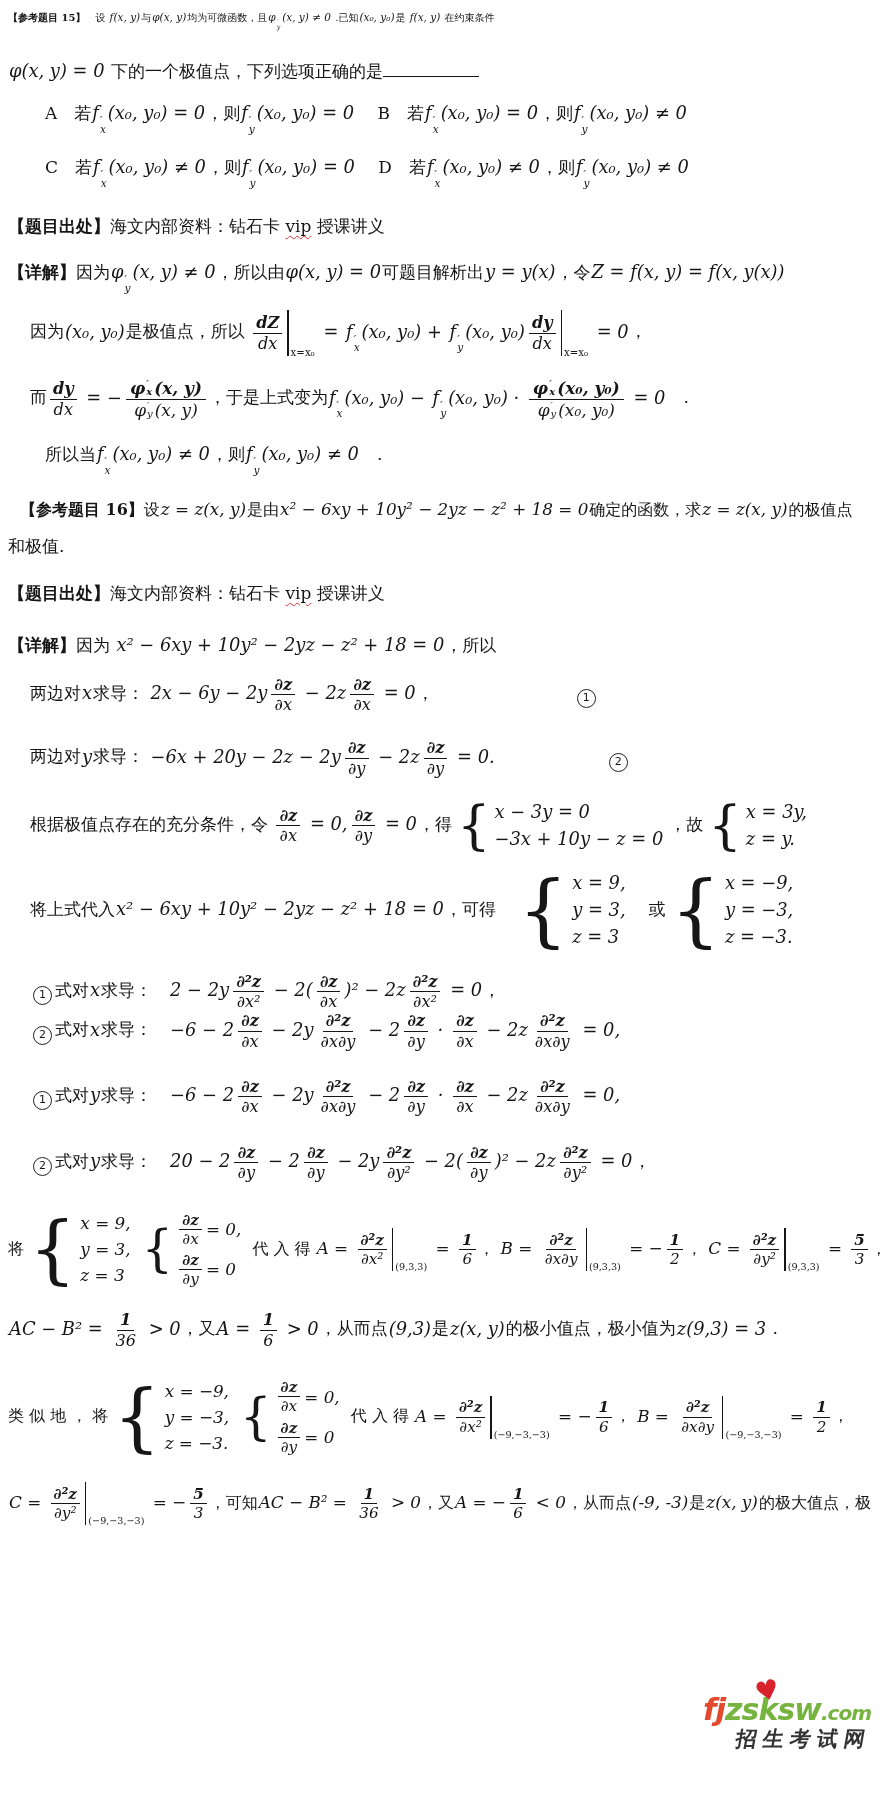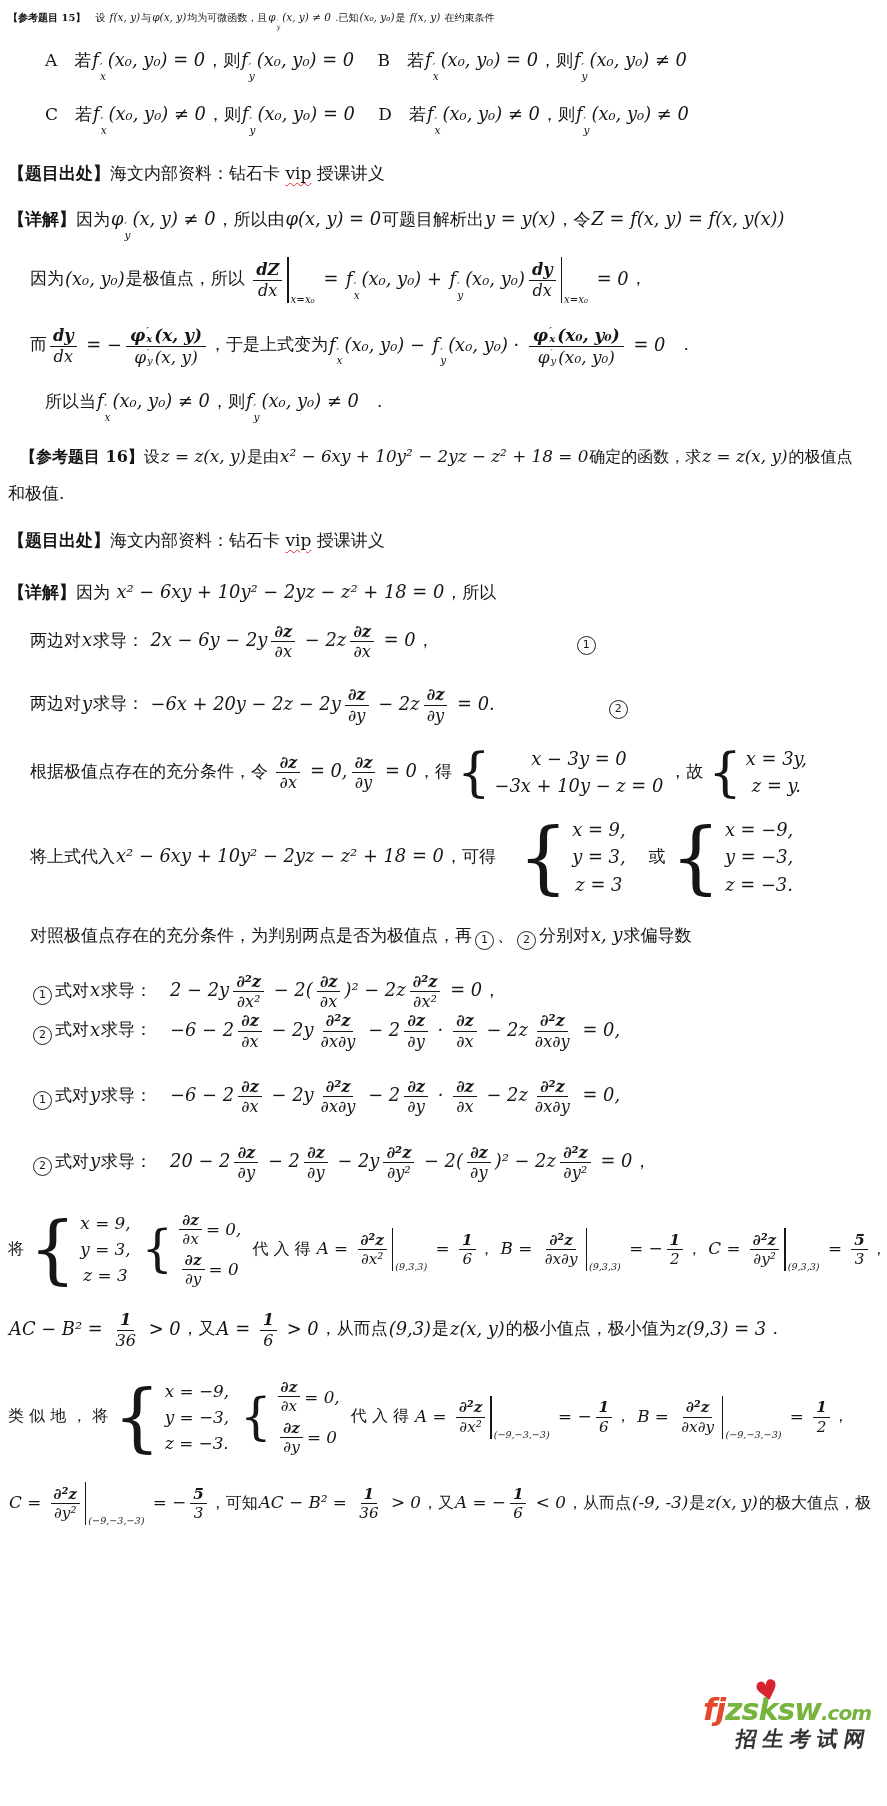--- a/index.html
+++ b/index.html
@@ -54,27 +54,27 @@
     display:inline-flex;flex-direction:column;align-items:flex-start;
     font-size:0.62em;line-height:0.8;font-style:italic;
     vertical-align:-0.5em;margin-right:1px;
   }
   .ss-sup,.ss-sub{display:block;}
   .tk-bar{
     display:inline-flex;align-items:flex-end;
     height:2.7em;vertical-align:middle;margin:0 2px;
   }
   .bar-line{width:1.4px;background:#161616;height:100%;}
-  .bar-sub{font-size:0.6em;font-style:italic;transform:translateY(26%);margin-left:2px;}
+  .bar-sub{font-size:0.6em;transform:translateY(26%);margin-left:2px;}
   .tk-cases{
     display:inline-flex;align-items:center;
     vertical-align:middle;margin:0 5px;
   }
   .cases-brace{font-weight:400;line-height:0.85;margin-right:3px;font-style:normal;}
-  .cases-col{display:inline-flex;flex-direction:column;row-gap:3px;align-items:center;}
+  .cases-col{display:inline-flex;flex-direction:column;row-gap:3px;align-items:flex-start;}
   .cases-row{display:flex;align-items:center;font-style:italic;}
   .watermark{
     position:absolute;top:1694px;right:16px;
     text-align:right;line-height:1;
   }
   .wm-row{position:relative;display:inline-block;font-family:"DejaVu Sans","Liberation Sans",sans-serif;font-weight:bold;font-style:italic;letter-spacing:-1px;}
   .wm-prefix{font-size:31px;}
   .wm-rest{font-size:30px;}
   .wm-tld{font-size:20px;}
   .wm-heart{
@@ -90,20 +90,21 @@
 </style>
 </head>
 <body>
 
 <div class="page">
   <div>
       <div class="line" style="margin-left: 0px; margin-top: 4px; font-size: 10px;"><span class="tk-b">【参考题目 15】</span><span class="tk-t">　设 </span><span class="tk-m">f(x, y)</span><span class="tk-t">与</span><span class="tk-m">φ(x, y)</span><span class="tk-t">均为可微函数，且</span><span class="tk-m">φ</span><span class="tk-ss">
           <span class="ss-sup">′</span>
           <span class="ss-sub">y</span>
         </span><span class="tk-m">(x, y) ≠ 0</span><span class="tk-t"> .已知</span><span class="tk-m">(x₀, y₀)</span><span class="tk-t">是 </span><span class="tk-m">f(x, y)</span><span class="tk-t"> 在约束条件</span></div>
+      <div class="line" style="margin-left: 0px; margin-top: 28px;"><span class="tk-m">φ(x, y) = 0</span><span class="tk-t"> 下的一个极值点，下列选项正确的是</span><span class="tk-blank"></span></div>
       <div class="line" style="margin-left: 37px; margin-top: 18px;"><span class="tk-t">A　若</span><span class="tk-m">f</span><span class="tk-ss">
           <span class="ss-sup">′</span>
           <span class="ss-sub">x</span>
         </span><span class="tk-m">(x₀, y₀) = 0</span><span class="tk-t">，则</span><span class="tk-m">f</span><span class="tk-ss">
           <span class="ss-sup">′</span>
           <span class="ss-sub">y</span>
         </span><span class="tk-m">(x₀, y₀) = 0</span><span class="tk-t">　 B　若</span><span class="tk-m">f</span><span class="tk-ss">
           <span class="ss-sup">′</span>
           <span class="ss-sub">x</span>
         </span><span class="tk-m">(x₀, y₀) = 0</span><span class="tk-t">，则</span><span class="tk-m">f</span><span class="tk-ss">
@@ -263,21 +264,20 @@
               <span class="tk-m">x = −9,</span>
             </span>
             <span class="cases-row">
               <span class="tk-m">y = −3,</span>
             </span>
             <span class="cases-row">
               <span class="tk-m">z = −3.</span>
             </span>
           </span>
         </span></div>
-      <div class="line" style="margin-left: 22px; margin-top: 26px;"><span class="tk-t">对照极值点存在的充分条件，为判别两点是否为极值点，再</span><span class="tk-circ">1</span><span class="tk-t">、</span><span class="tk-circ">2</span><span class="tk-t">分别对</span><span class="tk-m">x, y</span><span class="tk-t">求偏导数</span></div>
       <div class="line" style="margin-left: 22px; margin-top: 22px;"><span class="tk-circ">1</span><span class="tk-t">式对</span><span class="tk-m">x</span><span class="tk-t">求导：　</span><span class="tk-m">2 − 2y</span><span class="tk-frac">
           <span class="fr-num">∂²z</span>
           <span class="fr-den">∂x²</span>
         </span><span class="tk-m"> − 2(</span><span class="tk-frac">
           <span class="fr-num">∂z</span>
           <span class="fr-den">∂x</span>
         </span><span class="tk-m">)² − 2z</span><span class="tk-frac">
           <span class="fr-num">∂²z</span>
           <span class="fr-den">∂x²</span>
         </span><span class="tk-m"> = 0</span><span class="tk-t">，</span></div>

